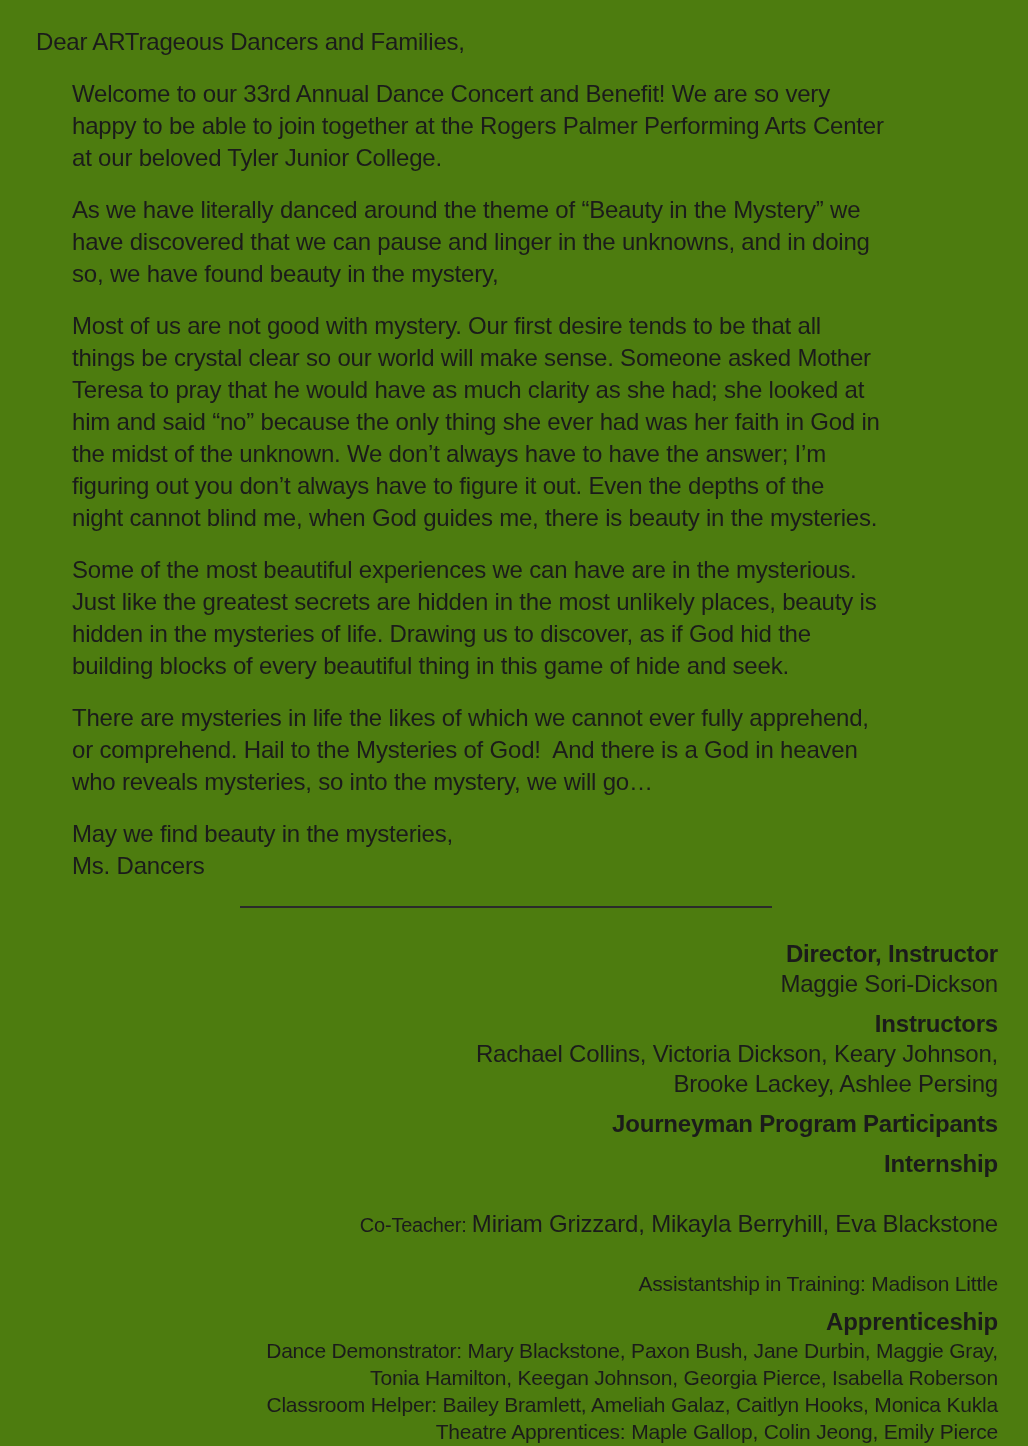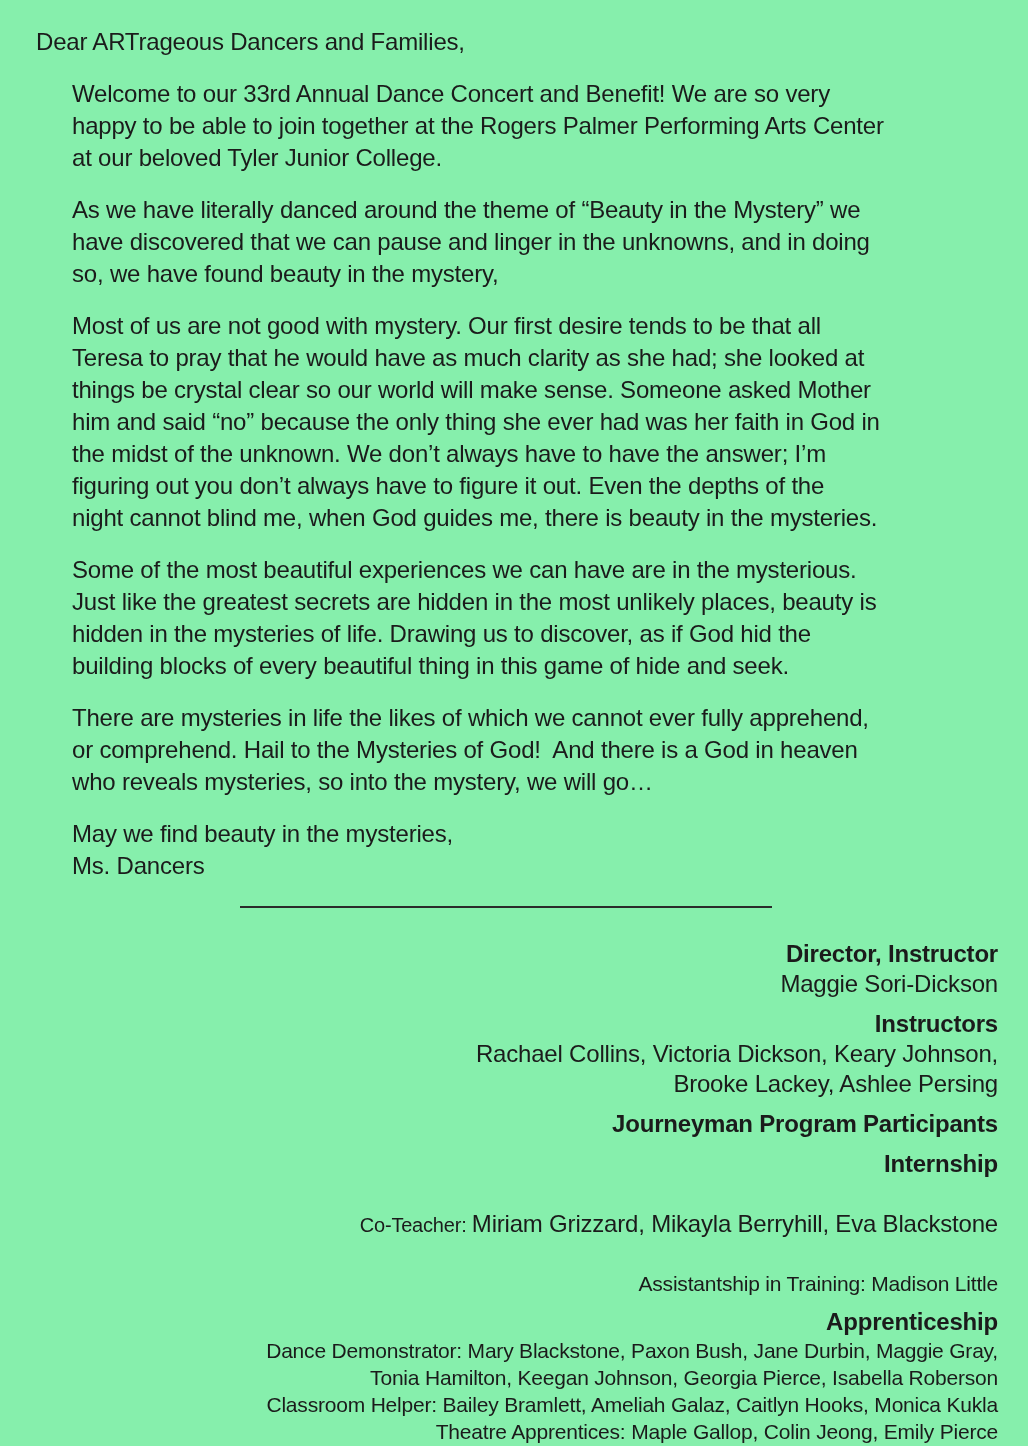--- a/index.html
+++ b/index.html
@@ -1,20 +1,20 @@
 <!DOCTYPE html>
 <html><head>
 <meta charset="utf-8">
 <style>
   html, body { margin: 0; padding: 0; background: #ffffff; }
   .page {
     position: relative;
     width: 1028px;
     height: 1446px;
-    background: #86efac;
+    background: #4d7c0f;
     box-sizing: border-box;
     padding: 26px 30px 0 36px;
     font-family: "Liberation Sans", "DejaVu Sans", sans-serif;
     color: #1b1b1b;
     overflow: hidden;
   }
   .letter { font-size: 24px; line-height: 32px; letter-spacing: -0.2px; }
   .block { margin: 0; }
   .block + .block { margin-top: 20px; margin-left: 36px; }
   .line { white-space: pre-wrap; }
@@ -53,22 +53,22 @@
       </div>
 
     <div class="block">
         <div class="line">As we have literally danced around the theme of “Beauty in the Mystery” we</div>
         <div class="line">have discovered that we can pause and linger in the unknowns, and in doing</div>
         <div class="line">so, we have found beauty in the mystery,</div>
       </div>
 
     <div class="block">
         <div class="line">Most of us are not good with mystery. Our first desire tends to be that all</div>
+        <div class="line">things be crystal clear so our world will make sense. Someone asked Mother</div>
         <div class="line">Teresa to pray that he would have as much clarity as she had; she looked at</div>
-        <div class="line">things be crystal clear so our world will make sense. Someone asked Mother</div>
         <div class="line">him and said “no” because the only thing she ever had was her faith in God in</div>
         <div class="line">the midst of the unknown. We don’t always have to have the answer; I’m</div>
         <div class="line">figuring out you don’t always have to figure it out. Even the depths of the</div>
         <div class="line">night cannot blind me, when God guides me, there is beauty in the mysteries.</div>
       </div>
 
     <div class="block">
         <div class="line">Some of the most beautiful experiences we can have are in the mysterious.</div>
         <div class="line">Just like the greatest secrets are hidden in the most unlikely places, beauty is</div>
         <div class="line">hidden in the mysteries of life. Drawing us to discover, as if God hid the</div>

